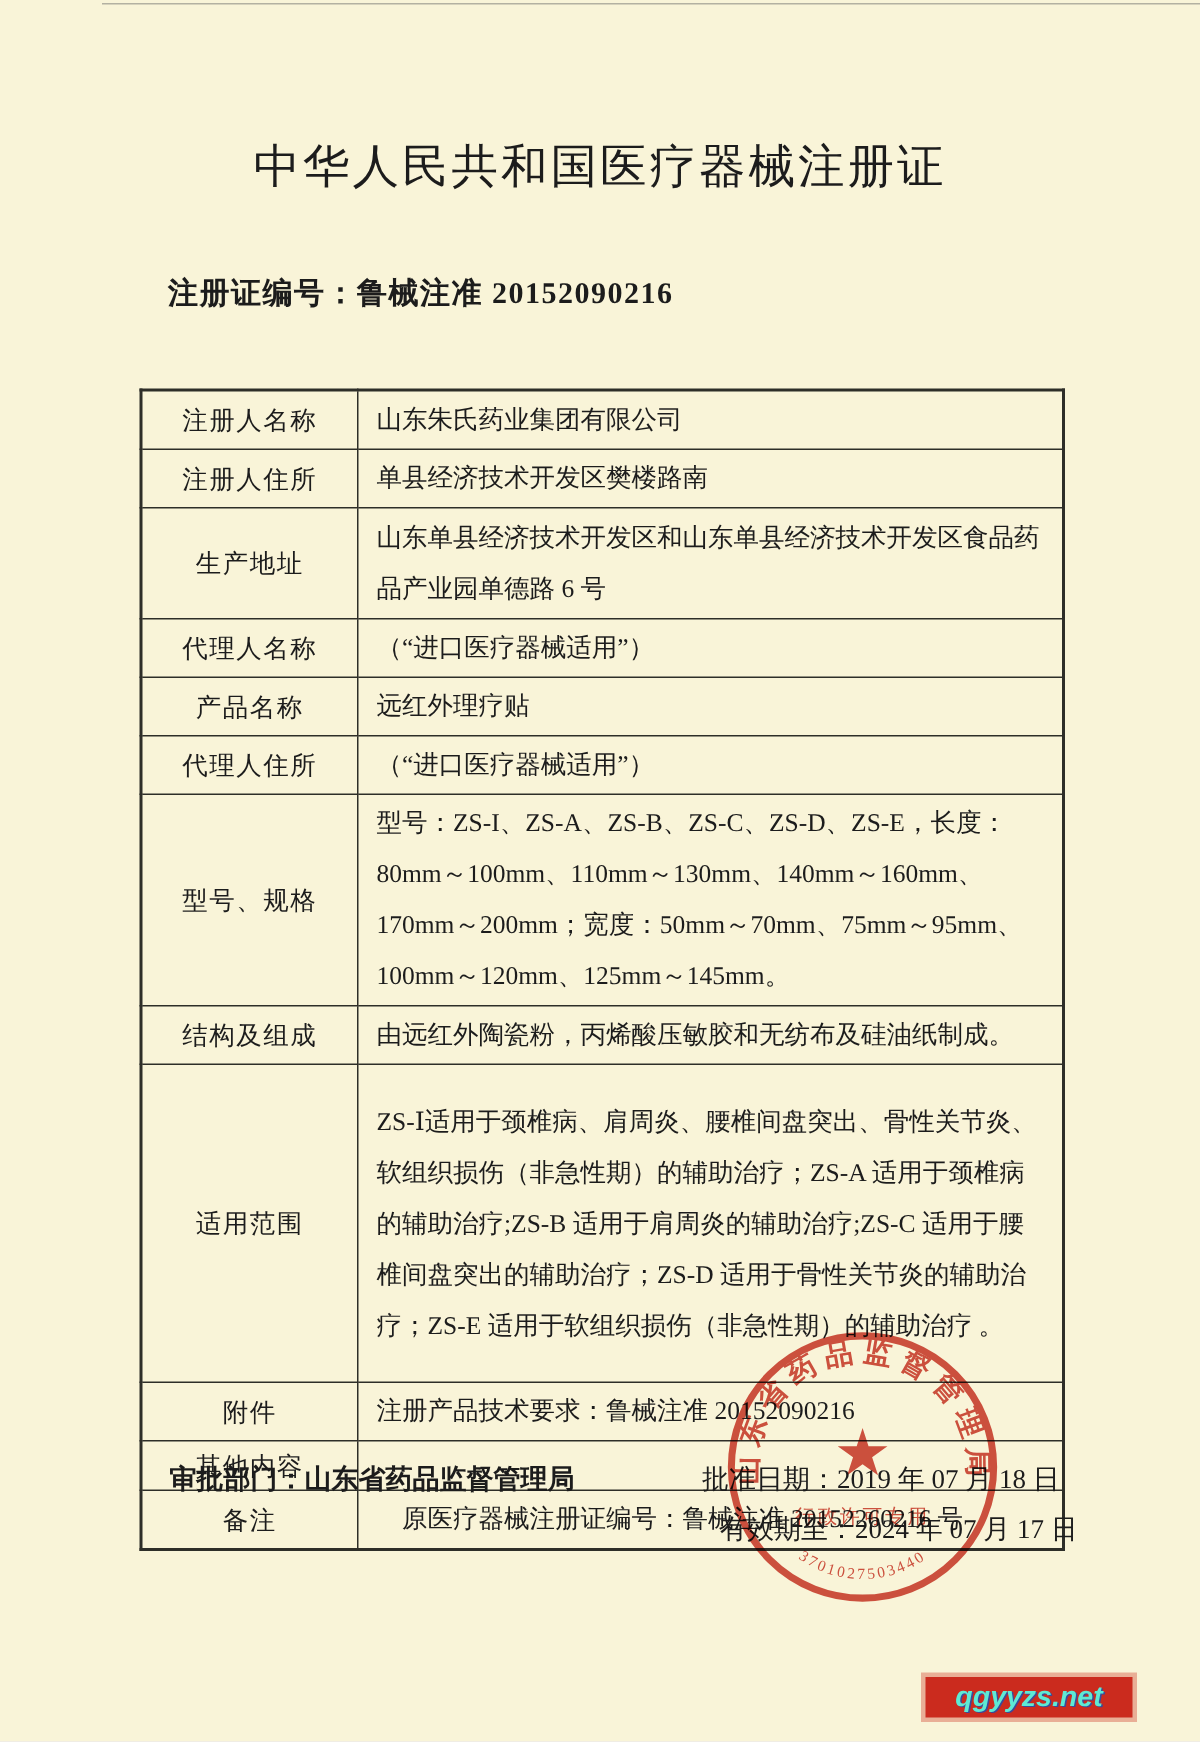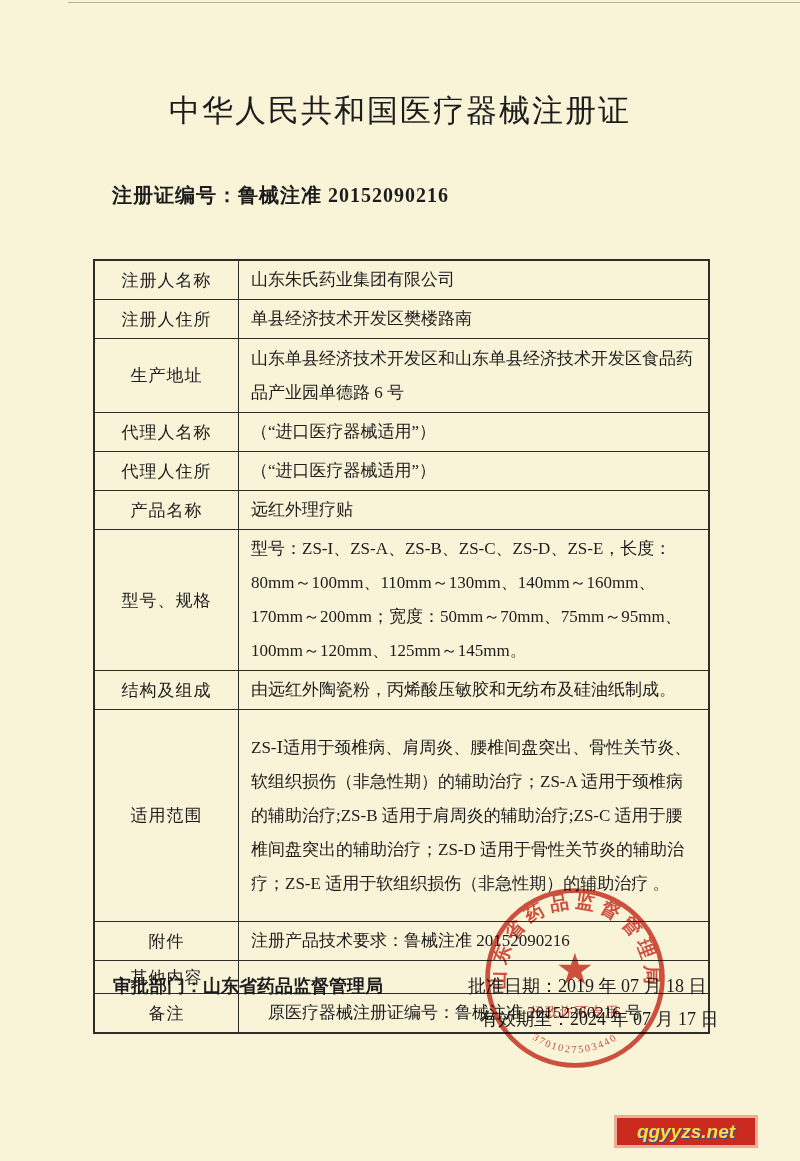--- a/index.html
+++ b/index.html
@@ -53,21 +53,21 @@
   .seal {
     position:absolute; left:481px; top:884px;
     width:188px; height:188px;
     opacity:.86; mix-blend-mode:multiply;
     pointer-events:none;
   }
   .watermark {
     position:absolute; left:617px; top:1118px;
     width:138px; height:27px;
     background:#cb2b1e;
-    color:#fde047;
+    color:#5eead4;
     font-family:"Liberation Sans","DejaVu Sans",sans-serif;
     font-weight:700; font-style:italic;
     font-size:19px; line-height:27px; text-align:center;
     text-shadow:1px 1px 0 #3a4a9a;
     box-shadow:0 0 0 3px rgba(203,43,30,.35);
   }
 </style>
 </head>
 <body>
 
@@ -91,26 +91,26 @@
       </tr>
       <tr class="r-addr">
         <td class="lbl">生产地址</td>
         <td class="val">山东单县经济技术开发区和山东单县经济技术开发区食品药品产业园单德路 6 号</td>
       </tr>
       <tr class="r-single">
         <td class="lbl">代理人名称</td>
         <td class="val">（“进口医疗器械适用”）</td>
       </tr>
       <tr class="r-single">
+        <td class="lbl">产品名称</td>
+        <td class="val">远红外理疗贴</td>
+      </tr>
+      <tr class="r-single">
         <td class="lbl">代理人住所</td>
         <td class="val">（“进口医疗器械适用”）</td>
-      </tr>
-      <tr class="r-single">
-        <td class="lbl">产品名称</td>
-        <td class="val">远红外理疗贴</td>
       </tr>
       <tr class="r-model">
         <td class="lbl">型号、规格</td>
         <td class="val">型号：ZS-I、ZS-A、ZS-B、ZS-C、ZS-D、ZS-E，长度：80mm～100mm、110mm～130mm、140mm～160mm、170mm～200mm；宽度：50mm～70mm、75mm～95mm、100mm～120mm、125mm～145mm。</td>
       </tr>
       <tr class="r-single">
         <td class="lbl">结构及组成</td>
         <td class="val">由远红外陶瓷粉，丙烯酸压敏胶和无纺布及硅油纸制成。</td>
       </tr>
       <tr class="r-scope">

